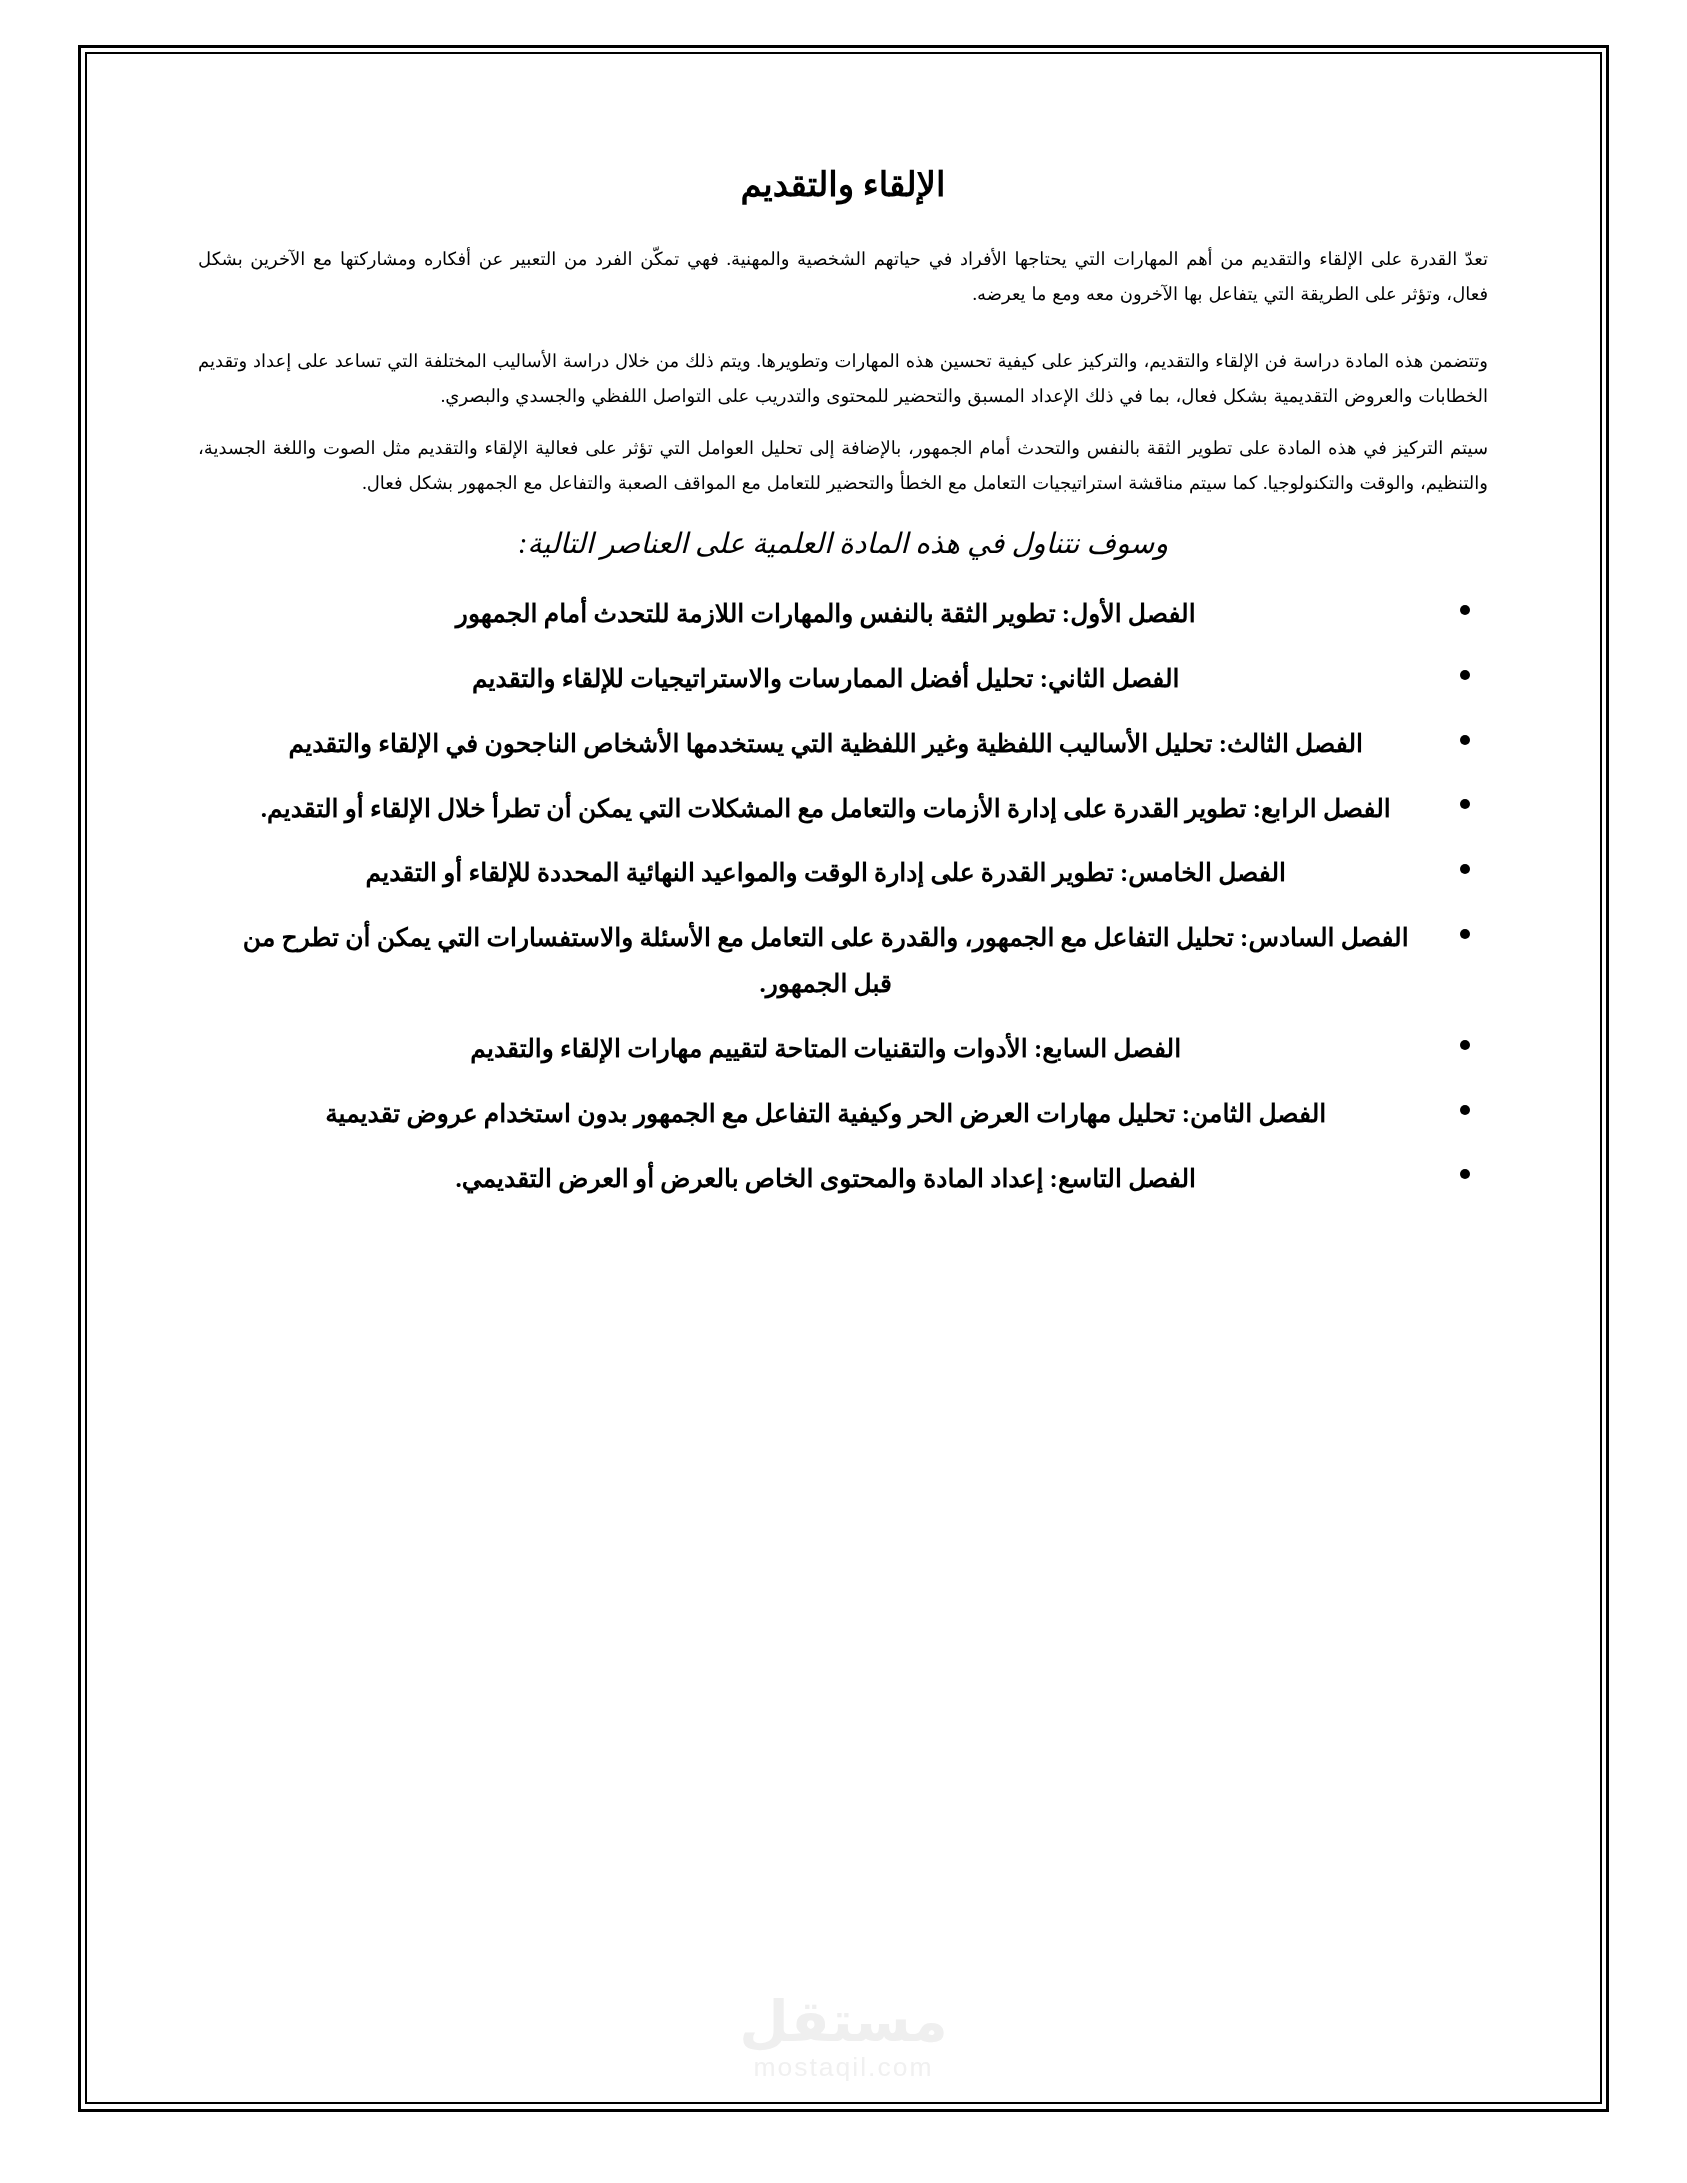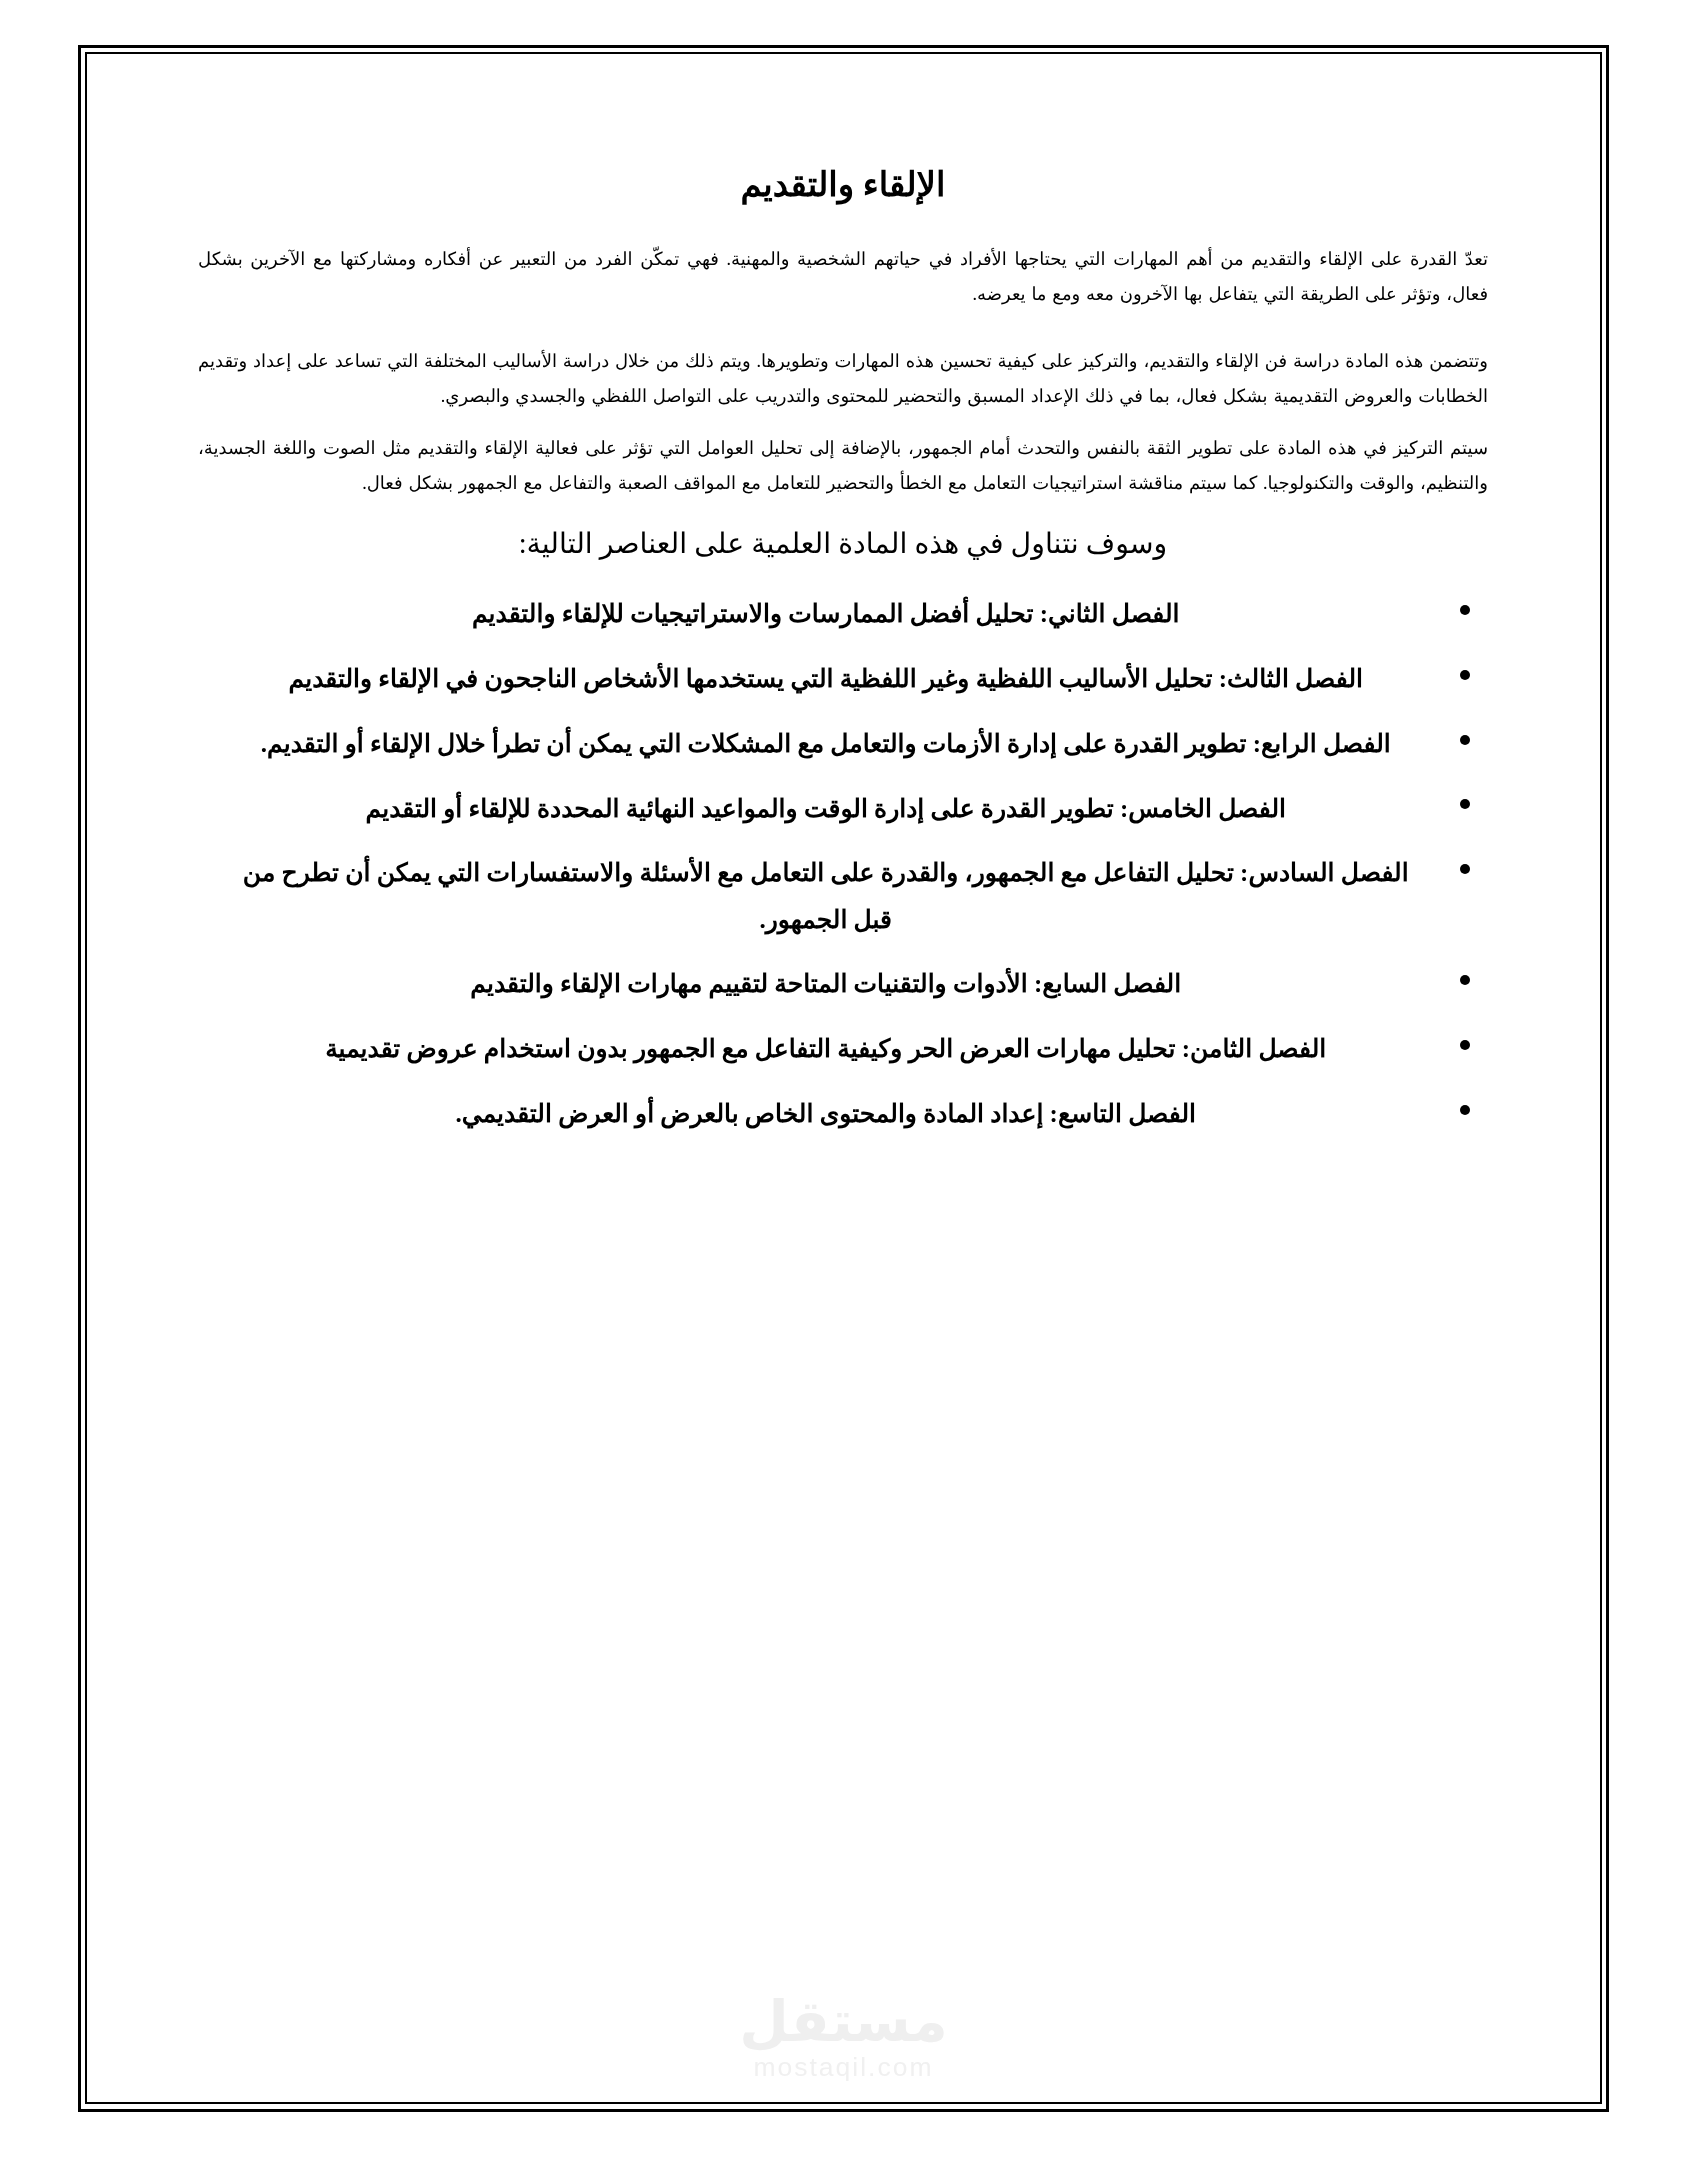--- a/index.html
+++ b/index.html
@@ -60,20 +60,21 @@
     word-spacing: 1.3px;
   }
   .para.p1 { margin-bottom: 32px; }
   .para.p2 { margin-bottom: 17px; }
   .para.p3 { margin-bottom: 14.6px; }
   .lead-line {
     font-size: 28.4px;
     line-height: 1.95;
     margin: 0 0 20px 0;
     text-align: center;
+    font-style: italic;
   }
   ul.chapter-list {
     list-style: none;
     margin: 0;
     padding: 0;
   }
   ul.chapter-list li {
     position: relative;
     font-size: 25px;
     font-weight: bold;
@@ -137,20 +138,24 @@
 
     <p class="para p1">تعدّ القدرة على الإلقاء والتقديم من أهم المهارات التي يحتاجها الأفراد في حياتهم الشخصية والمهنية. فهي تمكّن الفرد من التعبير عن أفكاره ومشاركتها مع الآخرين بشكل فعال، وتؤثر على الطريقة التي يتفاعل بها الآخرون معه ومع ما يعرضه.</p>
     <p class="para p2">وتتضمن هذه المادة دراسة فن الإلقاء والتقديم، والتركيز على كيفية تحسين هذه المهارات وتطويرها. ويتم ذلك من خلال دراسة الأساليب المختلفة التي تساعد على إعداد وتقديم الخطابات والعروض التقديمية بشكل فعال، بما في ذلك الإعداد المسبق والتحضير للمحتوى والتدريب على التواصل اللفظي والجسدي والبصري.</p>
     <p class="para p3">سيتم التركيز في هذه المادة على تطوير الثقة بالنفس والتحدث أمام الجمهور، بالإضافة إلى تحليل العوامل التي تؤثر على فعالية الإلقاء والتقديم مثل الصوت واللغة الجسدية، والتنظيم، والوقت والتكنولوجيا. كما سيتم مناقشة استراتيجيات التعامل مع الخطأ والتحضير للتعامل مع المواقف الصعبة والتفاعل مع الجمهور بشكل فعال.</p>
 
     <p class="lead-line">وسوف نتناول في هذه المادة العلمية على العناصر التالية:</p>
 
     <ul class="chapter-list">
       <li>
         <span class="bullet"></span>
+        <span class="li-text">الفصل الأول: تطوير الثقة بالنفس والمهارات اللازمة للتحدث أمام الجمهور</span>
+      </li>
+      <li>
+        <span class="bullet"></span>
         <span class="li-text">الفصل الثاني: تحليل أفضل الممارسات والاستراتيجيات للإلقاء والتقديم</span>
       </li>
       <li>
         <span class="bullet"></span>
         <span class="li-text">الفصل الثالث: تحليل الأساليب اللفظية وغير اللفظية التي يستخدمها الأشخاص الناجحون في الإلقاء والتقديم</span>
       </li>
       <li>
         <span class="bullet"></span>
         <span class="li-text">الفصل الرابع: تطوير القدرة على إدارة الأزمات والتعامل مع المشكلات التي يمكن أن تطرأ خلال الإلقاء أو التقديم.</span>
       </li>

